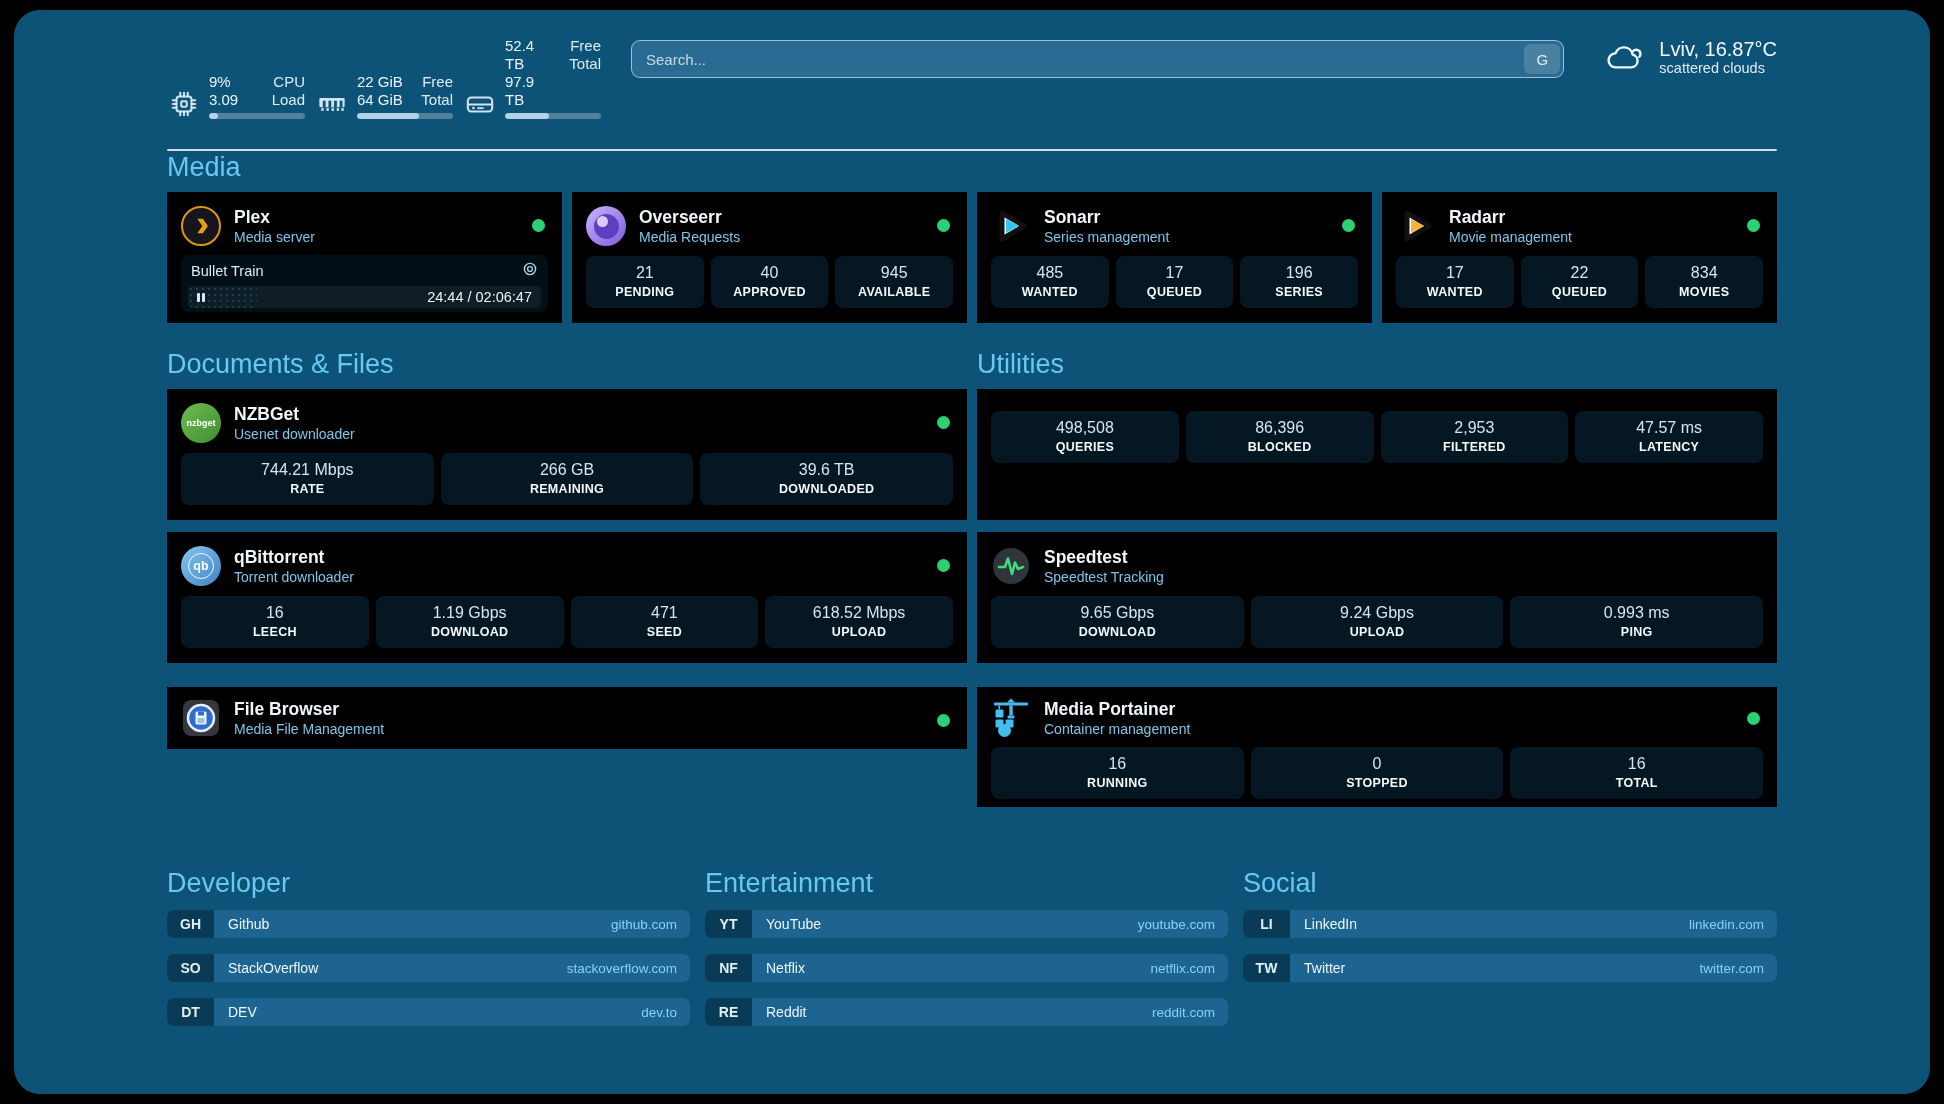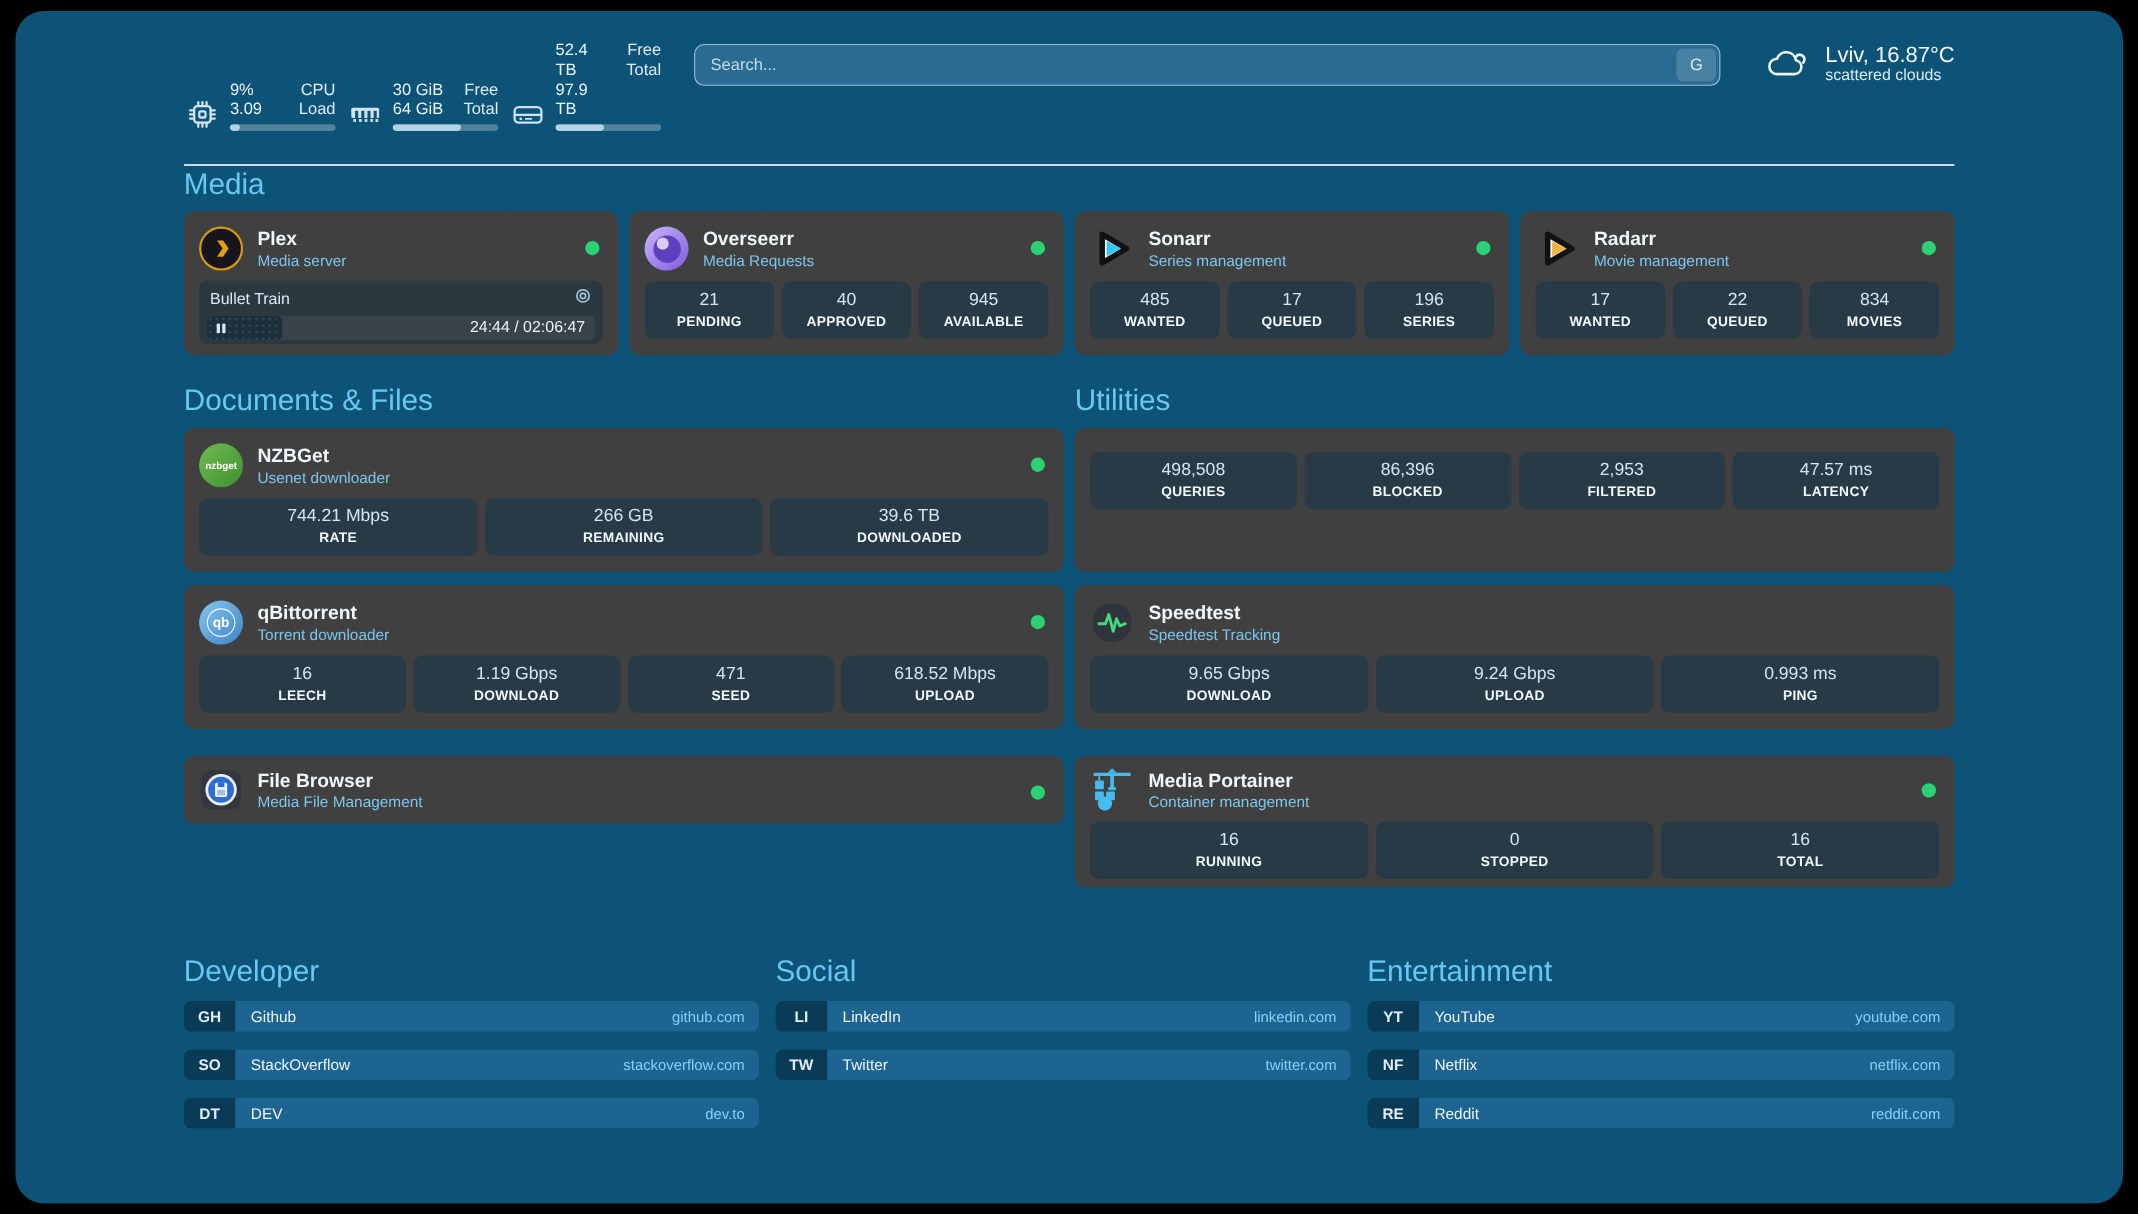--- a/index.html
+++ b/index.html
@@ -36,21 +36,21 @@
   .wx-line2{font-size:14.5px;color:#dcebf4;line-height:18px;}
 
   .divider{margin-top:30px;height:2px;background:rgba(218,233,242,0.92);border-radius:1px;}
 
   
   h2.sec{margin:0;font-size:27px;line-height:33px;font-weight:500;color:#69c8f1;}
   .media-head{margin-top:74px;}
 
   
   .media-grid{display:grid;grid-template-columns:repeat(4,1fr);gap:10px;margin-top:8px;}
-  .card{background:#404040;border-radius:10px;padding:13px 14px;position:relative;height:131px;}
+  .card{background:#000000;border-radius:0;padding:13px 14px;position:relative;height:131px;}
   .card.short{height:62px;padding:11px 14px;}
   .card.tall{height:120px;padding:11px 14px;}
   .card-head{display:flex;align-items:center;gap:13px;height:42px;}
   .card.short .card-head,.card.tall .card-head{height:40px;}
   .svc-icon{width:40px;height:40px;flex:0 0 40px;display:flex;align-items:center;justify-content:center;}
   .svc-title{font-size:17.5px;font-weight:600;color:#eff7fb;line-height:21px;}
   .svc-sub{font-size:14px;color:#7cc6ec;line-height:18px;}
   .dot{position:absolute;right:17px;top:27px;width:13px;height:13px;border-radius:50%;background:#2bd173;}
   .card.tall .dot{top:25px;}
   .stats{display:flex;gap:7px;margin-top:9px;}
@@ -148,21 +148,21 @@
             <rect x="4.5" y="20.5" width="2.6" height="2.8" fill="#cfe4f0"></rect>
             <rect x="10" y="20.5" width="2.6" height="2.8" fill="#cfe4f0"></rect>
             <rect x="15.5" y="20.5" width="2.6" height="2.8" fill="#cfe4f0"></rect>
             <rect x="21" y="20.5" width="2.6" height="2.8" fill="#cfe4f0"></rect>
             <rect x="26" y="20.5" width="2.6" height="2.8" fill="#cfe4f0"></rect>
           </svg>
         </span>
         <div class="sys-block">
           <div class="sys-cols">
             <div class="sys-col">
-              <span class="sys-val">30 GiB</span>
+              <span class="sys-val">22 GiB</span>
               <span class="sys-val">64 GiB</span>
             </div>
             <div class="sys-col right">
               <span class="sys-lab">Free</span>
               <span class="sys-lab">Total</span>
             </div>
           </div>
           <div class="sys-bar">
                 <div class="fill" style="width: 65%;"></div>
               </div>
@@ -547,61 +547,61 @@
           <span class="bm-abbr">DT</span>
           <span class="bm-main">
             <span class="bm-name">DEV</span>
             <span class="bm-domain">dev.to</span>
           </span>
         </div>
       </div>
     </div>
 
     <div class="bm-col">
+      <h2 class="sec">Entertainment</h2>
+      <div class="bm-rows">
+        <div class="bm-row">
+          <span class="bm-abbr">YT</span>
+          <span class="bm-main">
+            <span class="bm-name">YouTube</span>
+            <span class="bm-domain">youtube.com</span>
+          </span>
+        </div>
+        <div class="bm-row">
+          <span class="bm-abbr">NF</span>
+          <span class="bm-main">
+            <span class="bm-name">Netflix</span>
+            <span class="bm-domain">netflix.com</span>
+          </span>
+        </div>
+        <div class="bm-row">
+          <span class="bm-abbr">RE</span>
+          <span class="bm-main">
+            <span class="bm-name">Reddit</span>
+            <span class="bm-domain">reddit.com</span>
+          </span>
+        </div>
+      </div>
+    </div>
+
+    <div class="bm-col">
       <h2 class="sec">Social</h2>
       <div class="bm-rows">
         <div class="bm-row">
           <span class="bm-abbr">LI</span>
           <span class="bm-main">
             <span class="bm-name">LinkedIn</span>
             <span class="bm-domain">linkedin.com</span>
           </span>
         </div>
         <div class="bm-row">
           <span class="bm-abbr">TW</span>
           <span class="bm-main">
             <span class="bm-name">Twitter</span>
             <span class="bm-domain">twitter.com</span>
           </span>
         </div>
       </div>
     </div>
-
-    <div class="bm-col">
-      <h2 class="sec">Entertainment</h2>
-      <div class="bm-rows">
-        <div class="bm-row">
-          <span class="bm-abbr">YT</span>
-          <span class="bm-main">
-            <span class="bm-name">YouTube</span>
-            <span class="bm-domain">youtube.com</span>
-          </span>
-        </div>
-        <div class="bm-row">
-          <span class="bm-abbr">NF</span>
-          <span class="bm-main">
-            <span class="bm-name">Netflix</span>
-            <span class="bm-domain">netflix.com</span>
-          </span>
-        </div>
-        <div class="bm-row">
-          <span class="bm-abbr">RE</span>
-          <span class="bm-main">
-            <span class="bm-name">Reddit</span>
-            <span class="bm-domain">reddit.com</span>
-          </span>
-        </div>
-      </div>
-    </div>
   </div>
 
 </div>
 </div>
 
 </body></html>

